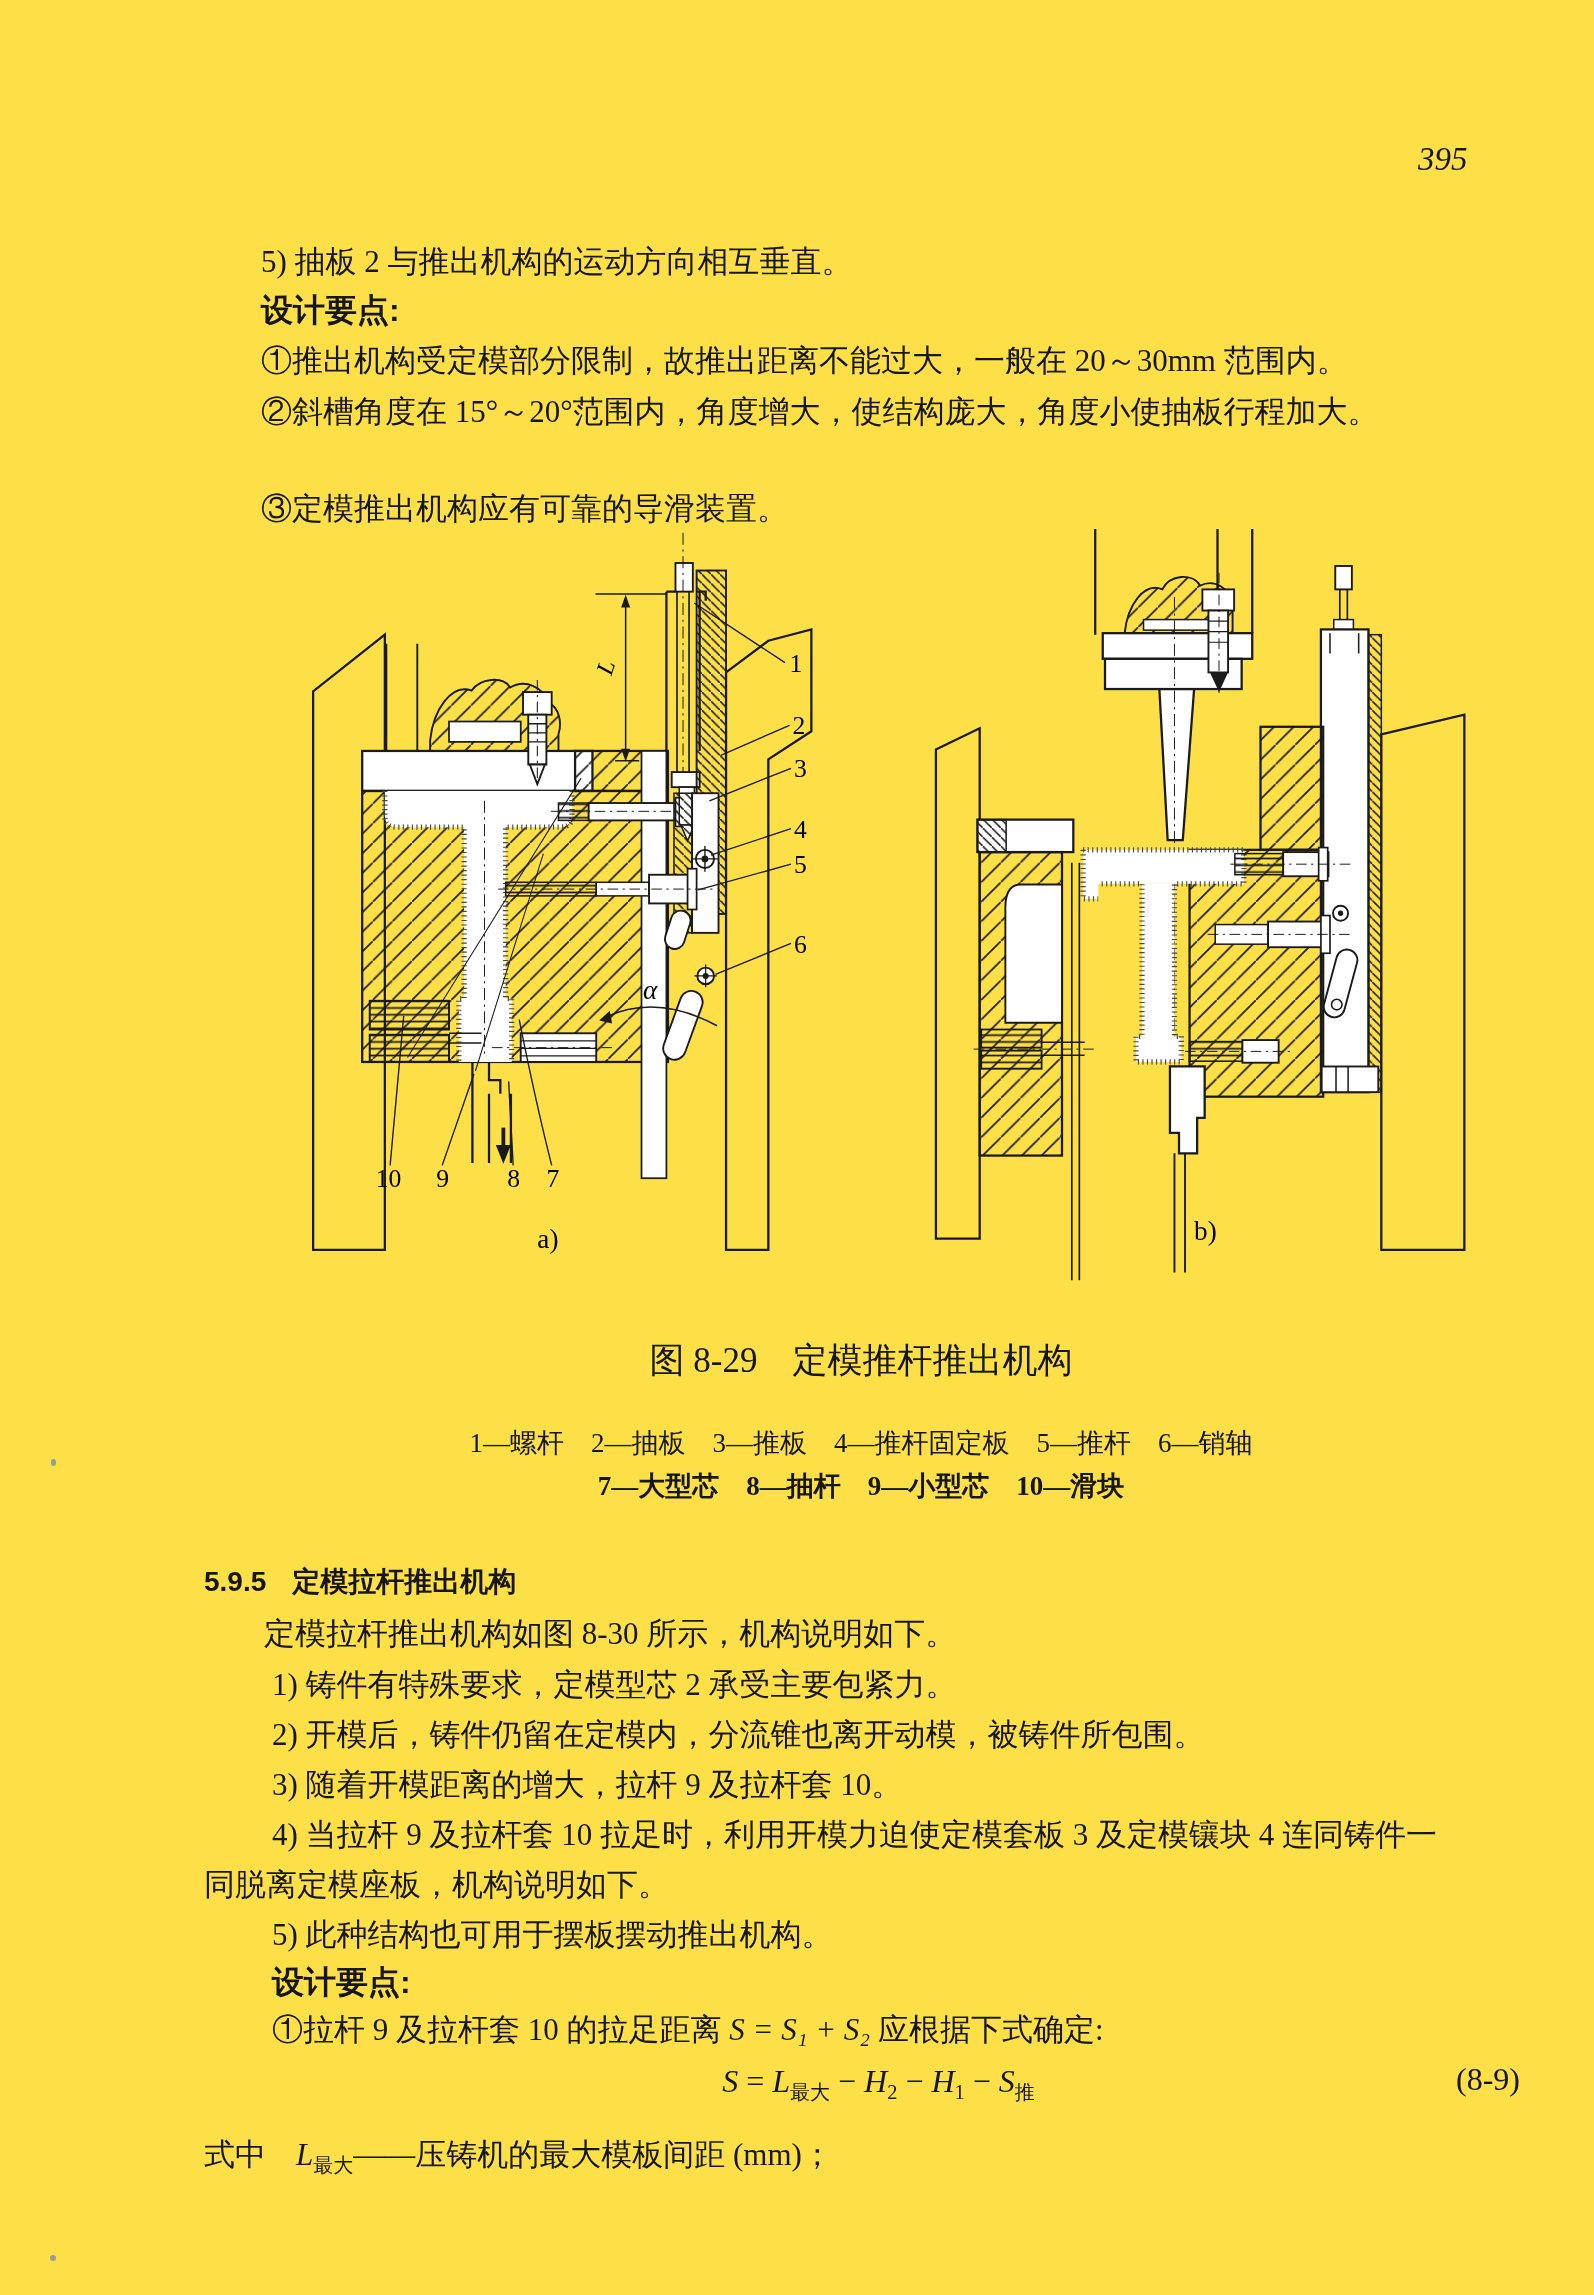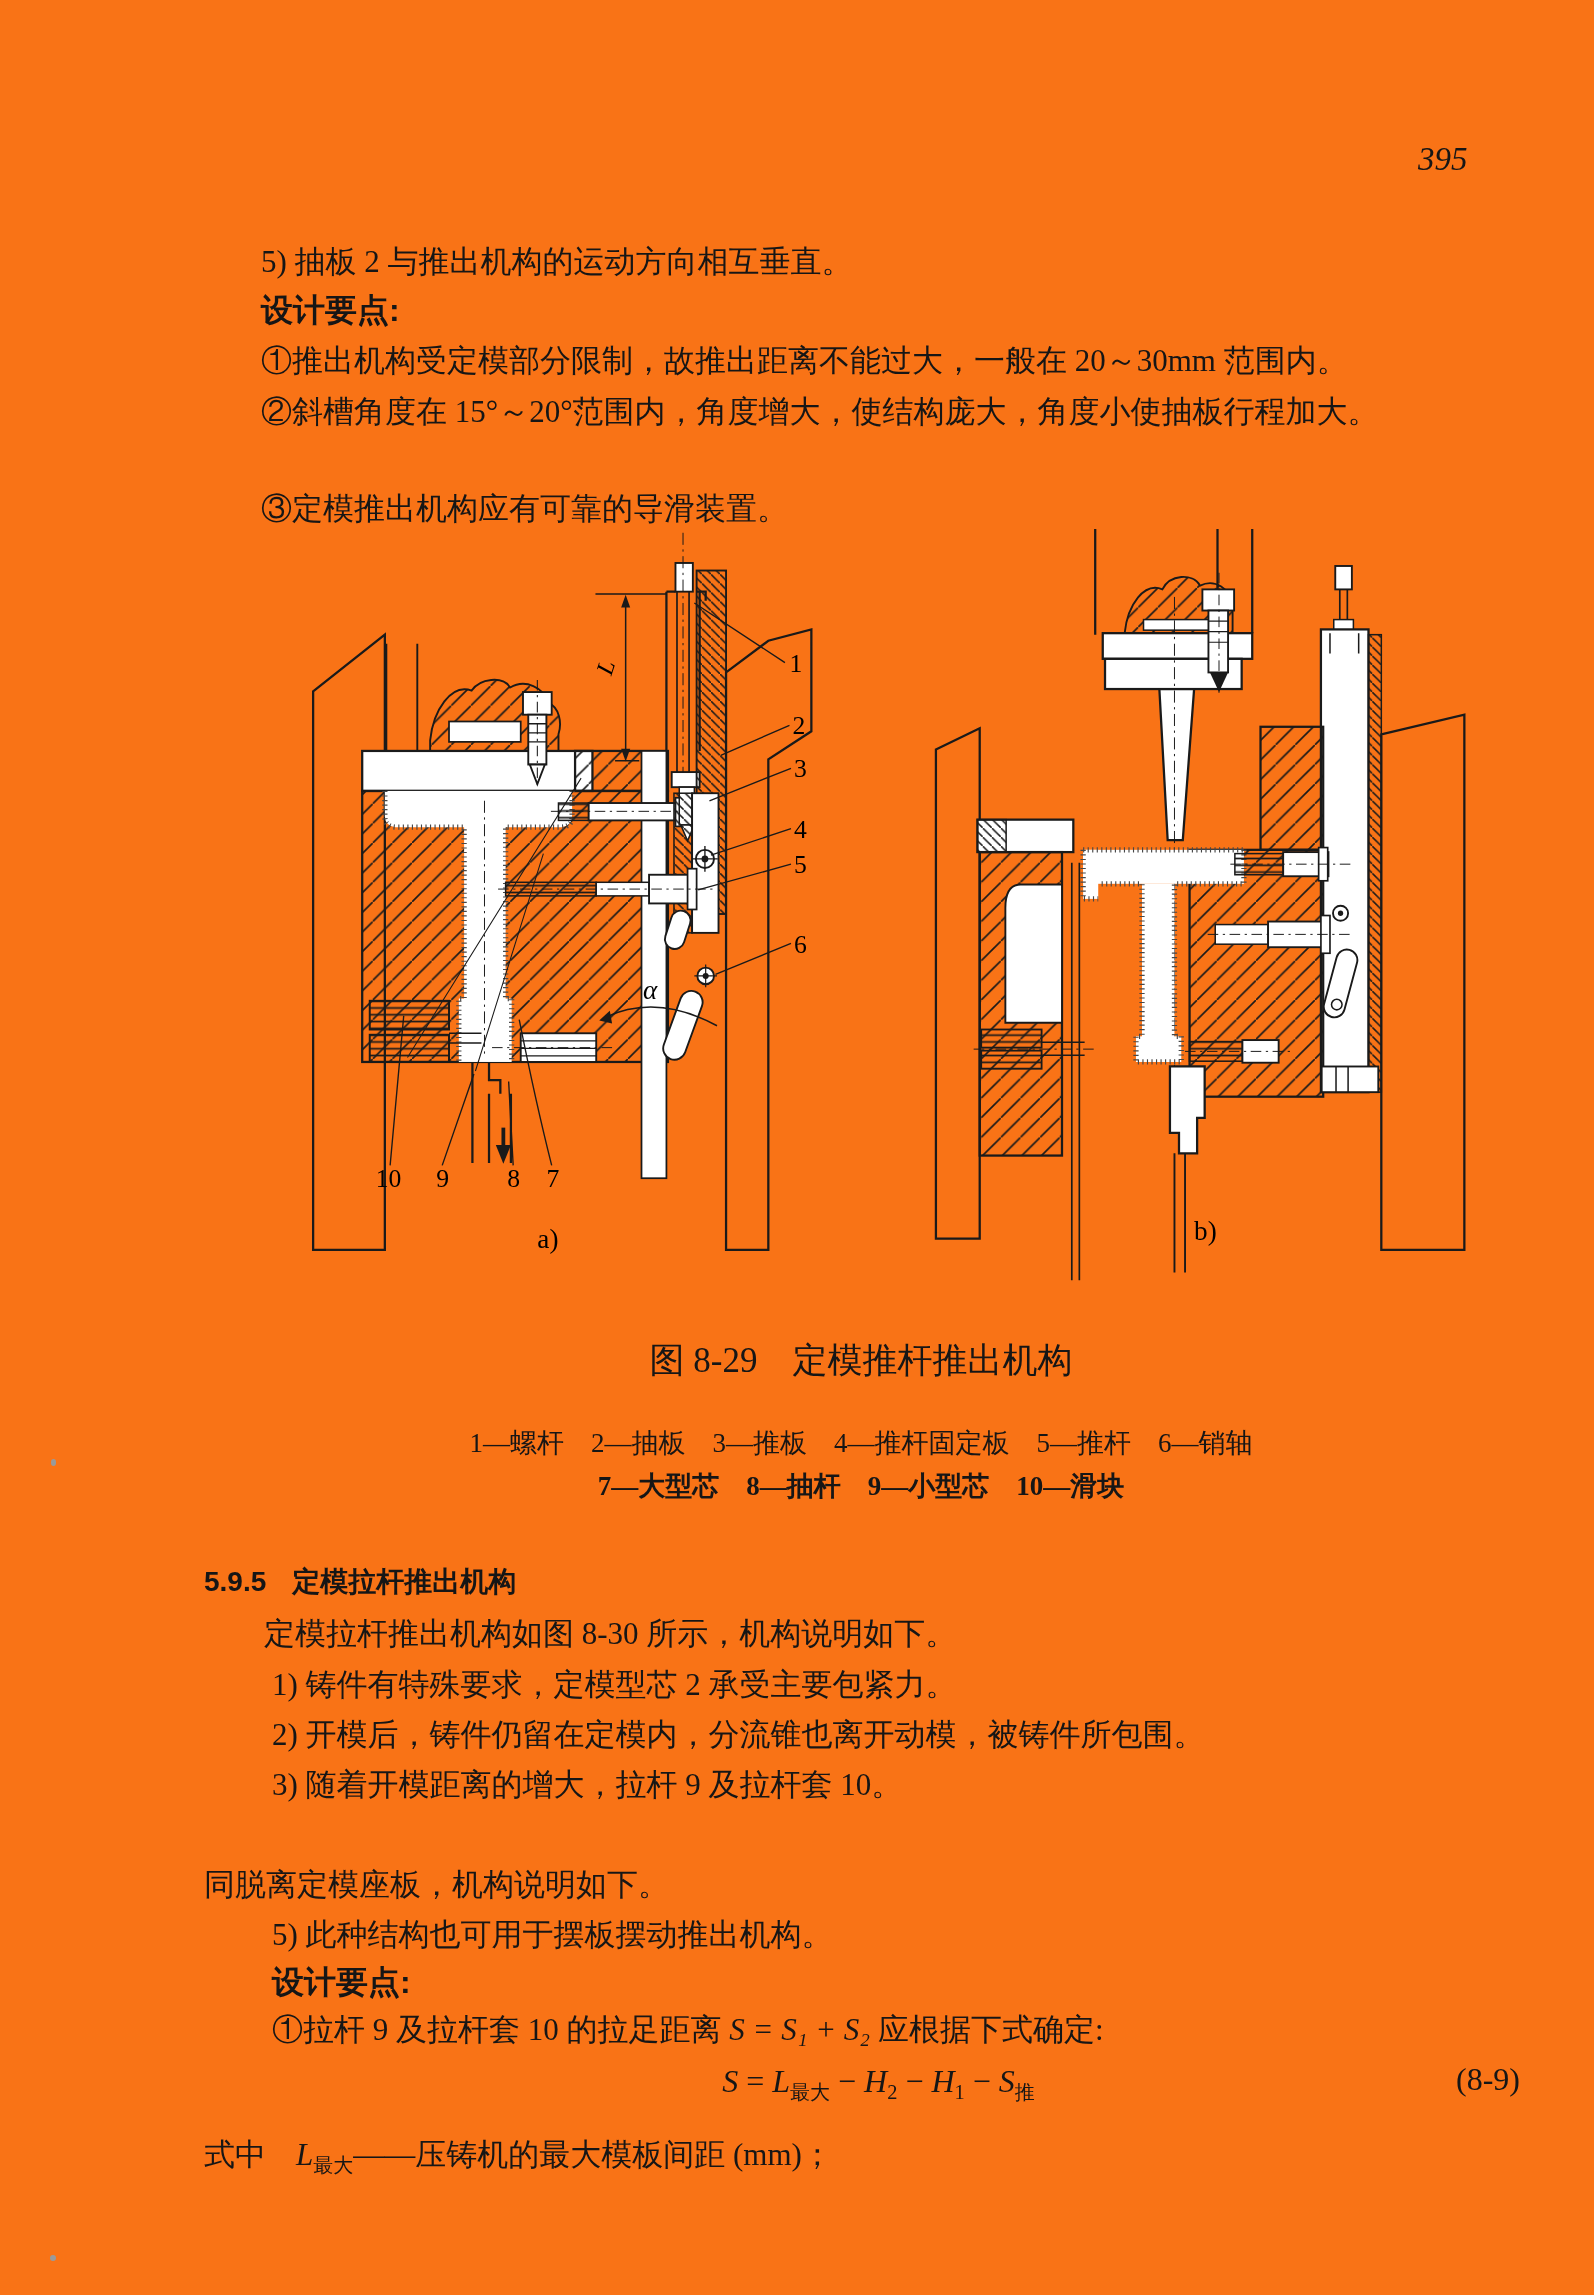--- a/index.html
+++ b/index.html
@@ -1,16 +1,16 @@
 <!DOCTYPE html>
 <html style="font-size:12px"><head>
 <meta charset="utf-8">
 <style>
   html,body{margin:0;padding:0;background:#e8e8e8;}
-  .page{position:relative;width:1595px;height:2295px;background:#f97316;overflow:hidden;
+  .page{position:relative;width:1595px;height:2295px;background:#fde047;overflow:hidden;
         font-family:"Liberation Serif","DejaVu Serif",serif;color:#161616;}
   .t{position:absolute;font-size:31px;white-space:pre;line-height:39px;}
   .hei{font-family:"Liberation Sans","DejaVu Sans",sans-serif;font-weight:bold;}
   .pagenum{font-style:italic;font-size:33px;}
   .cap{position:absolute;left:127px;width:1468px;text-align:center;white-space:pre;}
   .center-row{position:absolute;left:159px;width:1439px;text-align:center;white-space:pre;}
   .var{font-style:italic;}
   .subc{font-size:20px;vertical-align:-6.8px;font-style:normal;text-align:center;}
   .subn{font-size:20.4px;vertical-align:-6.8px;font-style:normal;}
   .f{font-size:32px;}
@@ -281,20 +281,21 @@
   <div class="cap" style="top:1337px;font-size:35px;">图 8-29　定模推杆推出机构</div>
   <div class="cap" style="top:1425px;font-size:27px;">1—螺杆　2—抽板　3—推板　4—推杆固定板　5—推杆　6—销轴</div>
   <div class="cap" style="top:1468px;font-size:27px;font-weight:bold;">7—大型芯　8—抽杆　9—小型芯　10—滑块</div>
 
   <div class="t hei" style="left:204px;top:1562px;font-size:28px;"><span>5.9.5</span><span style="display:inline-block;width:26px;"></span><span>定模拉杆推出机构</span></div>
 
   <div class="t" style="left:264px;top:1614px;">定模拉杆推出机构如图 8-30 所示，机构说明如下。</div>
   <div class="t" style="left:272px;top:1665px;">1) 铸件有特殊要求，定模型芯 2 承受主要包紧力。</div>
   <div class="t" style="left:272px;top:1715px;">2) 开模后，铸件仍留在定模内，分流锥也离开动模，被铸件所包围。</div>
   <div class="t" style="left:272px;top:1765px;">3) 随着开模距离的增大，拉杆 9 及拉杆套 10。</div>
+  <div class="t" style="left:272px;top:1815px;">4) 当拉杆 9 及拉杆套 10 拉足时，利用开模力迫使定模套板 3 及定模镶块 4 连同铸件一</div>
   <div class="t" style="left:204px;top:1865px;">同脱离定模座板，机构说明如下。</div>
   <div class="t" style="left:272px;top:1915px;">5) 此种结构也可用于摆板摆动推出机构。</div>
   <div class="t hei" style="left:272px;top:1963px;font-size:32px;">设计要点:</div>
 
   <div class="t" style="left:272px;top:2010px;"><span>①拉杆 9 及拉杆套 10 的拉足距离 </span><span class="var">S = S₁ + S₂</span><span> 应根据下式确定:</span></div>
 
   <div class="center-row f" style="top:2063px;"><span class="var">S</span><span> </span><span>=</span><span> </span><span class="var">L</span><span class="subc">最大</span><span> </span><span>−</span><span> </span><span class="var">H</span><span class="subn">2</span><span> </span><span>−</span><span> </span><span class="var">H</span><span class="subn">1</span><span> </span><span>−</span><span> </span><span class="var">S</span><span class="subc">推</span></div>
   <div class="t" style="left:1456px;top:2060px;font-size:32px;">(8-9)</div>
 
   <div class="t" style="left:204px;top:2135px;"><span>式中</span><span style="display:inline-block;width:30px;"></span><span class="var">L</span><span class="subc">最大</span><span>——压铸机的最大模板间距 (mm)；</span></div>

